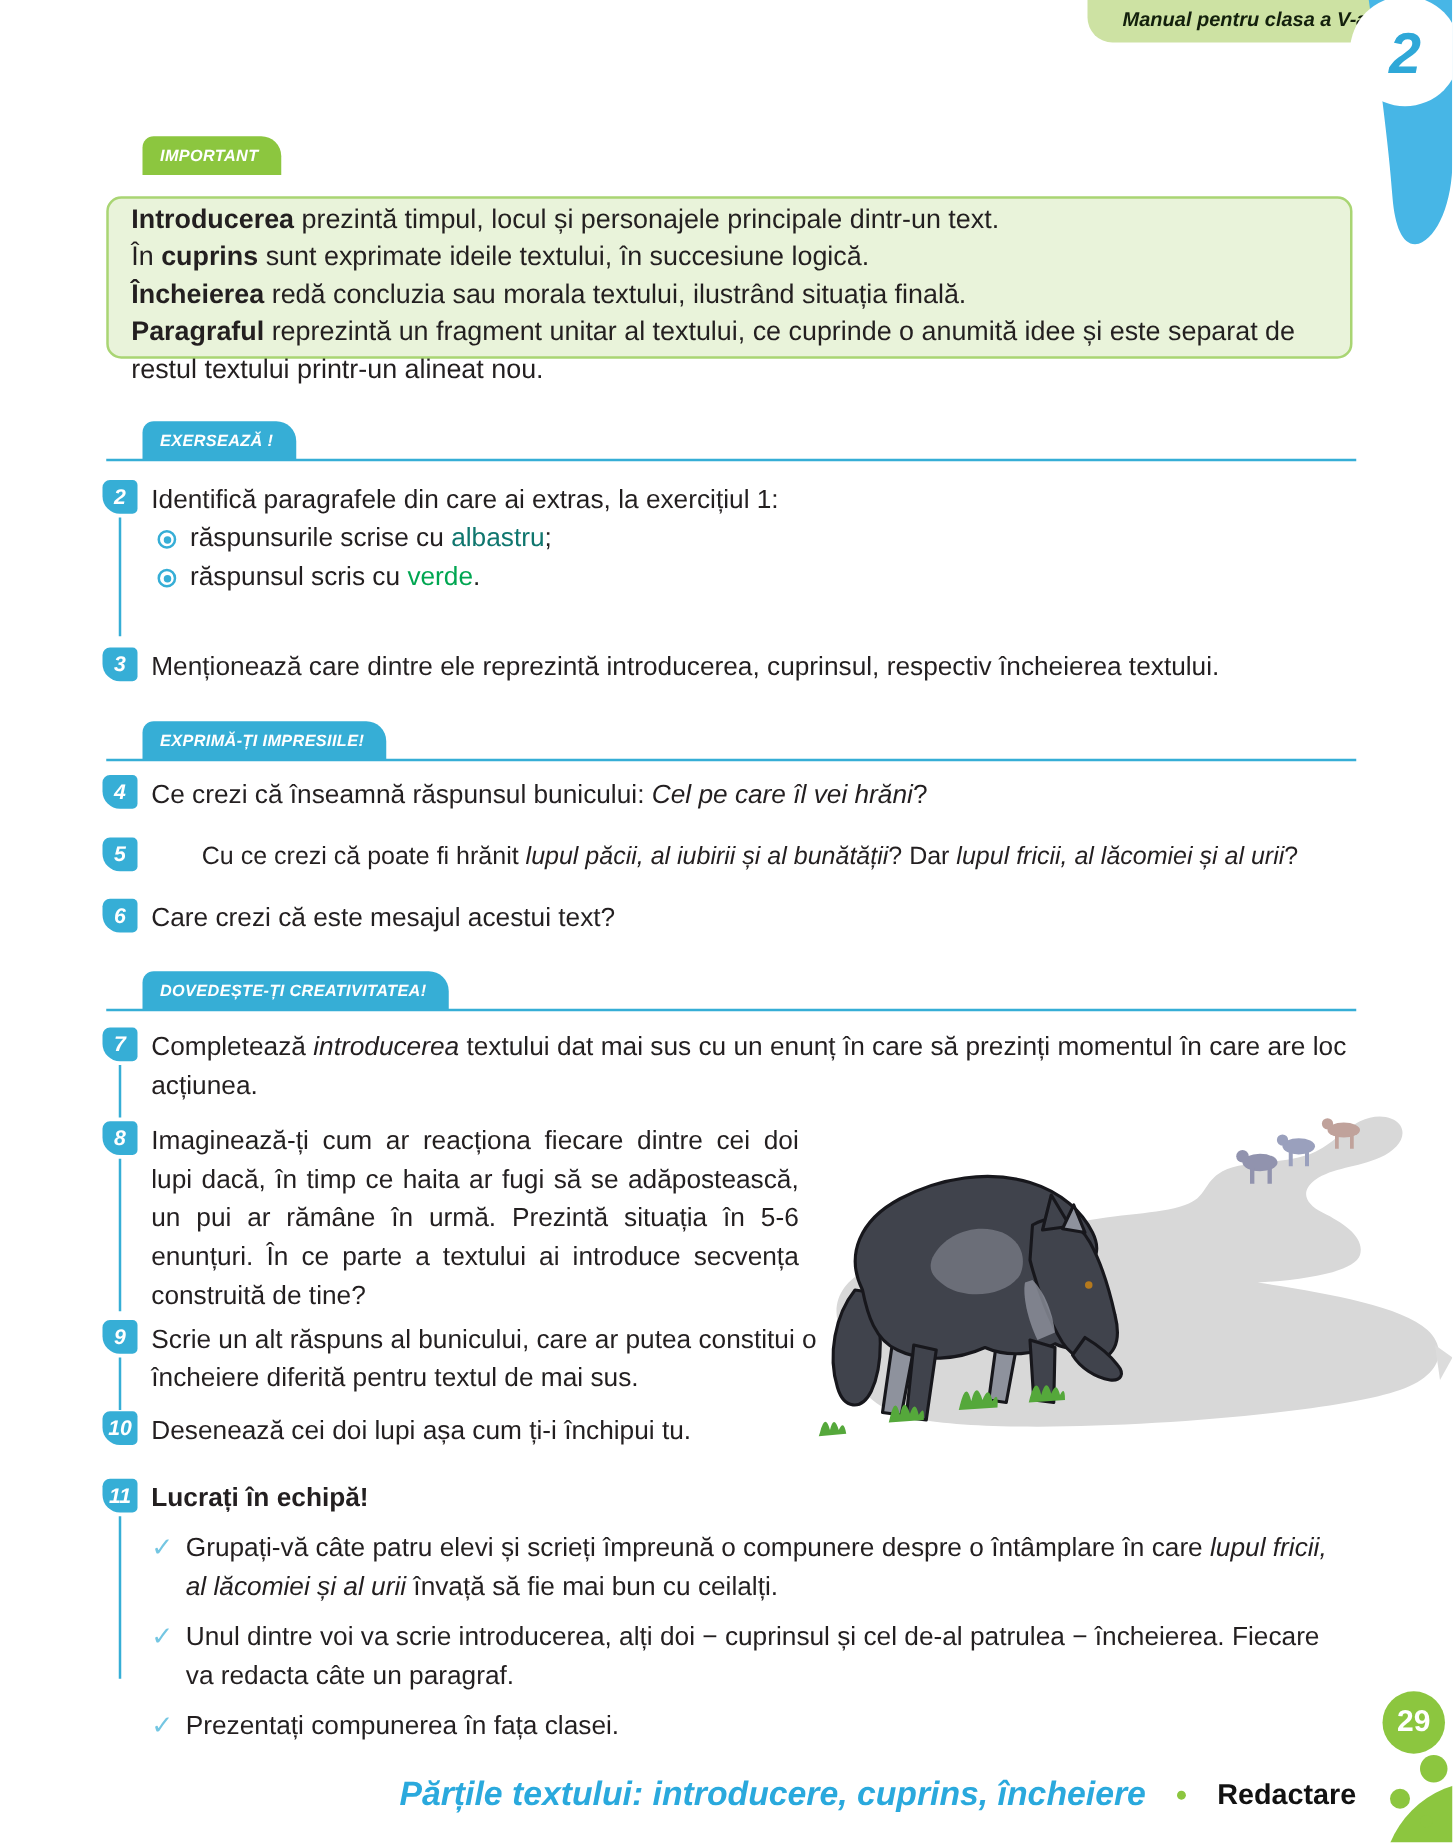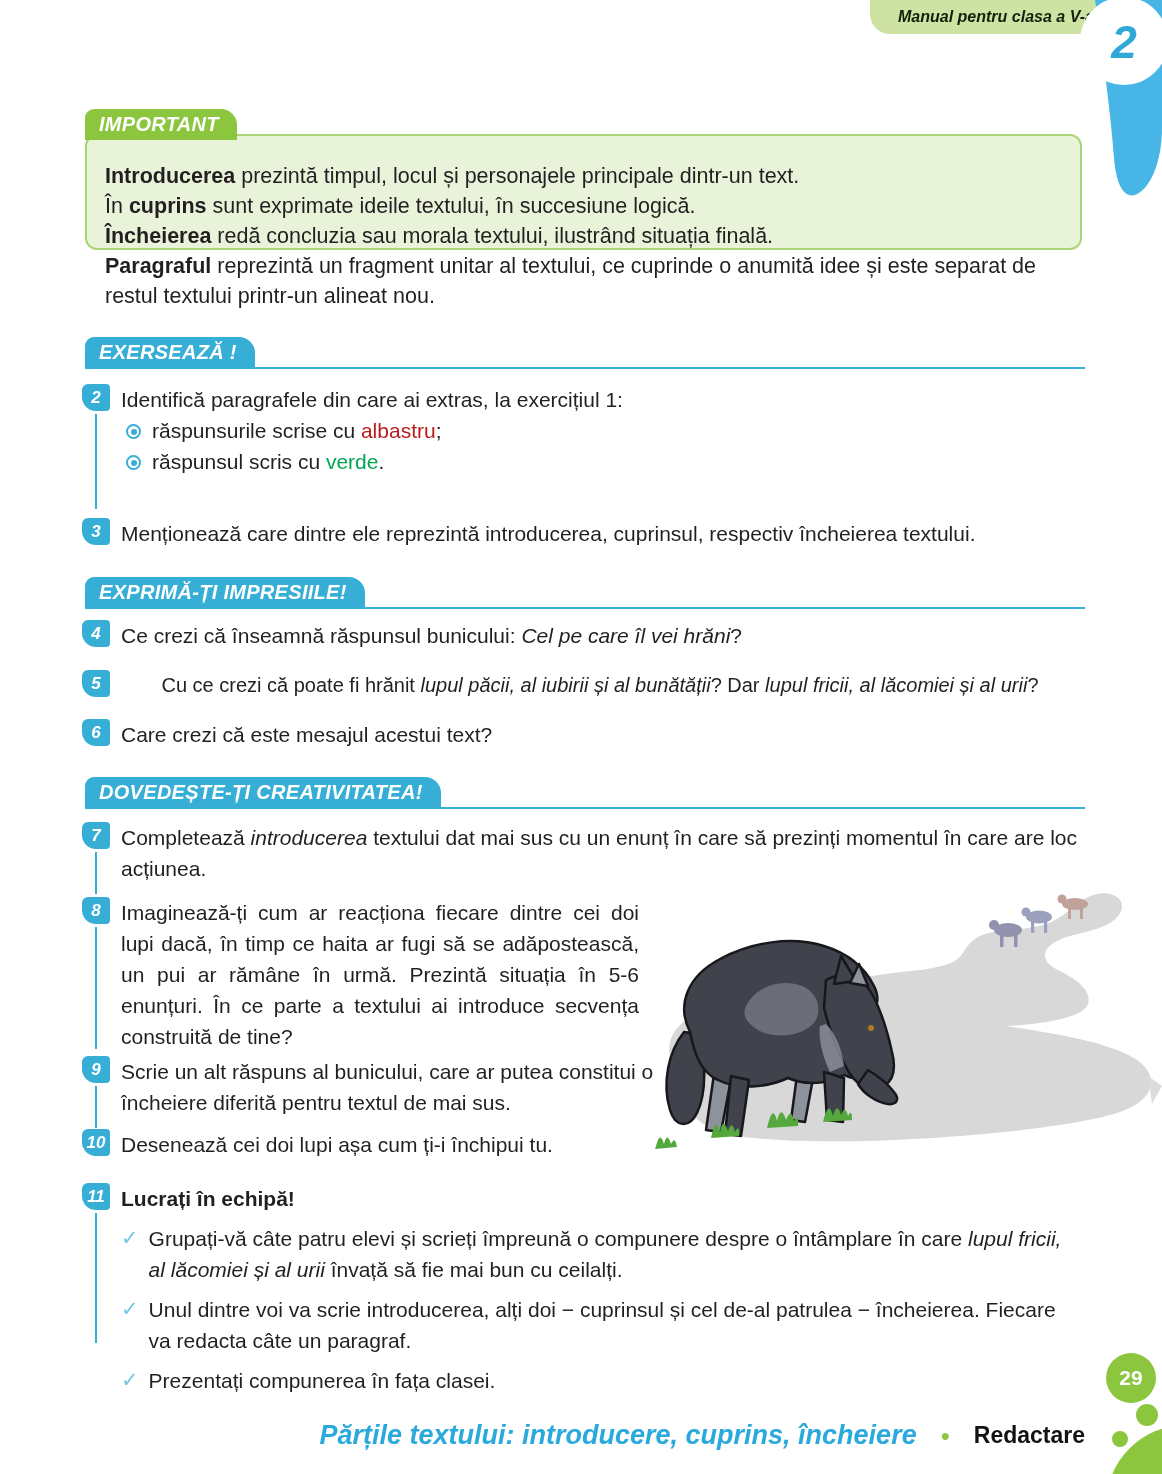--- a/index.html
+++ b/index.html
@@ -15,47 +15,47 @@
     background:#cde2a3; border-radius:0 0 20px 20px; z-index:1;
     display:flex; align-items:center; justify-content:center;
     font-weight:bold; font-style:italic; font-size:16px; color:#13200c;
   }
   .corner-blob { position:absolute; left:1073px; top:0; z-index:2; }
 
   
   .tab {
     position:absolute; height:31px; line-height:31px; z-index:3;
     background:#36aed6; color:#fff; font-weight:bold; font-style:italic;
-    font-size:20px; padding:0 18px 0 14px; border-radius:9px 16px 0 0;
-    letter-spacing:0.3px; white-space:nowrap;
+    font-size:13px; padding:0 18px 0 14px; border-radius:9px 16px 0 0;
+    letter-spacing:0.3px; white-space:nowrap;margin-left:29px;
   }
   .tab.green { background:#8cc63f; }
   .green-box {
-    position:absolute; left:85px; top:134px; width:997px; height:116px;
+    position:absolute; left:85px; top:157px; width:997px; height:130px;
     box-sizing:border-box; background:#e9f3da; border:2px solid #a9d573;
-    border-radius:12px; padding:25px 18px; font-size:21.5px; line-height:30px;
+    border-radius:12px; padding:1px 18px; font-size:21.5px; line-height:30px;
   }
   .rule { position:absolute; left:85px; width:1000px; height:2px; background:#36aed6; }
 
   
   .ex { position:absolute; left:82px; display:flex; align-items:flex-start; gap:11px; }
   .badge-col { position:relative; width:28px; flex:none; display:flex; flex-direction:column; align-items:center; }
   .badge {
     min-width:28px; height:27px; box-sizing:border-box; padding:0 3px;
     background:#36aed6; color:#fff; font-weight:bold; font-style:italic; font-size:17px;
     display:flex; align-items:center; justify-content:center;
     border-radius:6px 4px 4px 14px;
   }
   .vline { width:2px; background:#36aed6; margin-top:3px; }
   .ex-body { font-size:21px; line-height:31px; width:958px; }
   .ex-body.narrow  { width:518px; text-align:justify; }
   .ex-body.narrow9 { width:545px; }
   .ex-body.oneline { white-space:nowrap; font-size:20px;text-align:center; }
   .it { font-style:italic; }
-  .w-blue  { color:#b91c1c; }
+  .w-blue  { color:#0f766e; }
   .w-red   { color:#e02a1f; }
   .w-green { color:#00a651; }
 
   .bullet-row { display:flex; align-items:flex-start; gap:11px; padding-left:5px; }
   .bullet-icon {
     flex:none; width:11px; height:11px; margin-top:9px; position:relative;
     border:2px solid #36aed6; border-radius:50%;
   }
   .bullet-icon::after {
     content:""; position:absolute; left:2.5px; top:2.5px; width:6px; height:6px;
@@ -76,21 +76,21 @@
   .footer {
     position:absolute; right:77px; top:1420px; z-index:2;
     display:flex; align-items:center; gap:24px; white-space:nowrap;
   }
   .footer-lesson { color:#2aa9dd; font-weight:bold; font-style:italic; font-size:27px; }
   .footer-dot { color:#8cc63f; font-size:26px; line-height:26px; }
   .footer-strand { color:#121212; font-weight:bold; font-size:23px; }
 
   .page-num {
     position:absolute; left:1106px; top:1353px; width:50px; height:50px; z-index:3;
-    background:#8cc63f; border-radius:50%; color:#fff; font-weight:bold; font-size:21px;
+    background:#8cc63f; border-radius:50%; color:#fff; font-weight:bold; font-size:24px;
     display:flex; align-items:center; justify-content:center;
   }
   .gdot { position:absolute; background:#8cc63f; border-radius:50%; z-index:3; }
   .gdot.d1 { left:1136px; top:1404px; width:22px; height:22px; }
   .gdot.d2 { left:1112px; top:1431px; width:16px; height:16px; }
   .gdot.d3 { left:1136px; top:1452px; width:10px; height:10px; }
   .corner-green {
     position:absolute; left:1106px; top:1425px; width:160px; height:160px;
     background:#8cc63f; border-radius:50%; z-index:2;
   }

